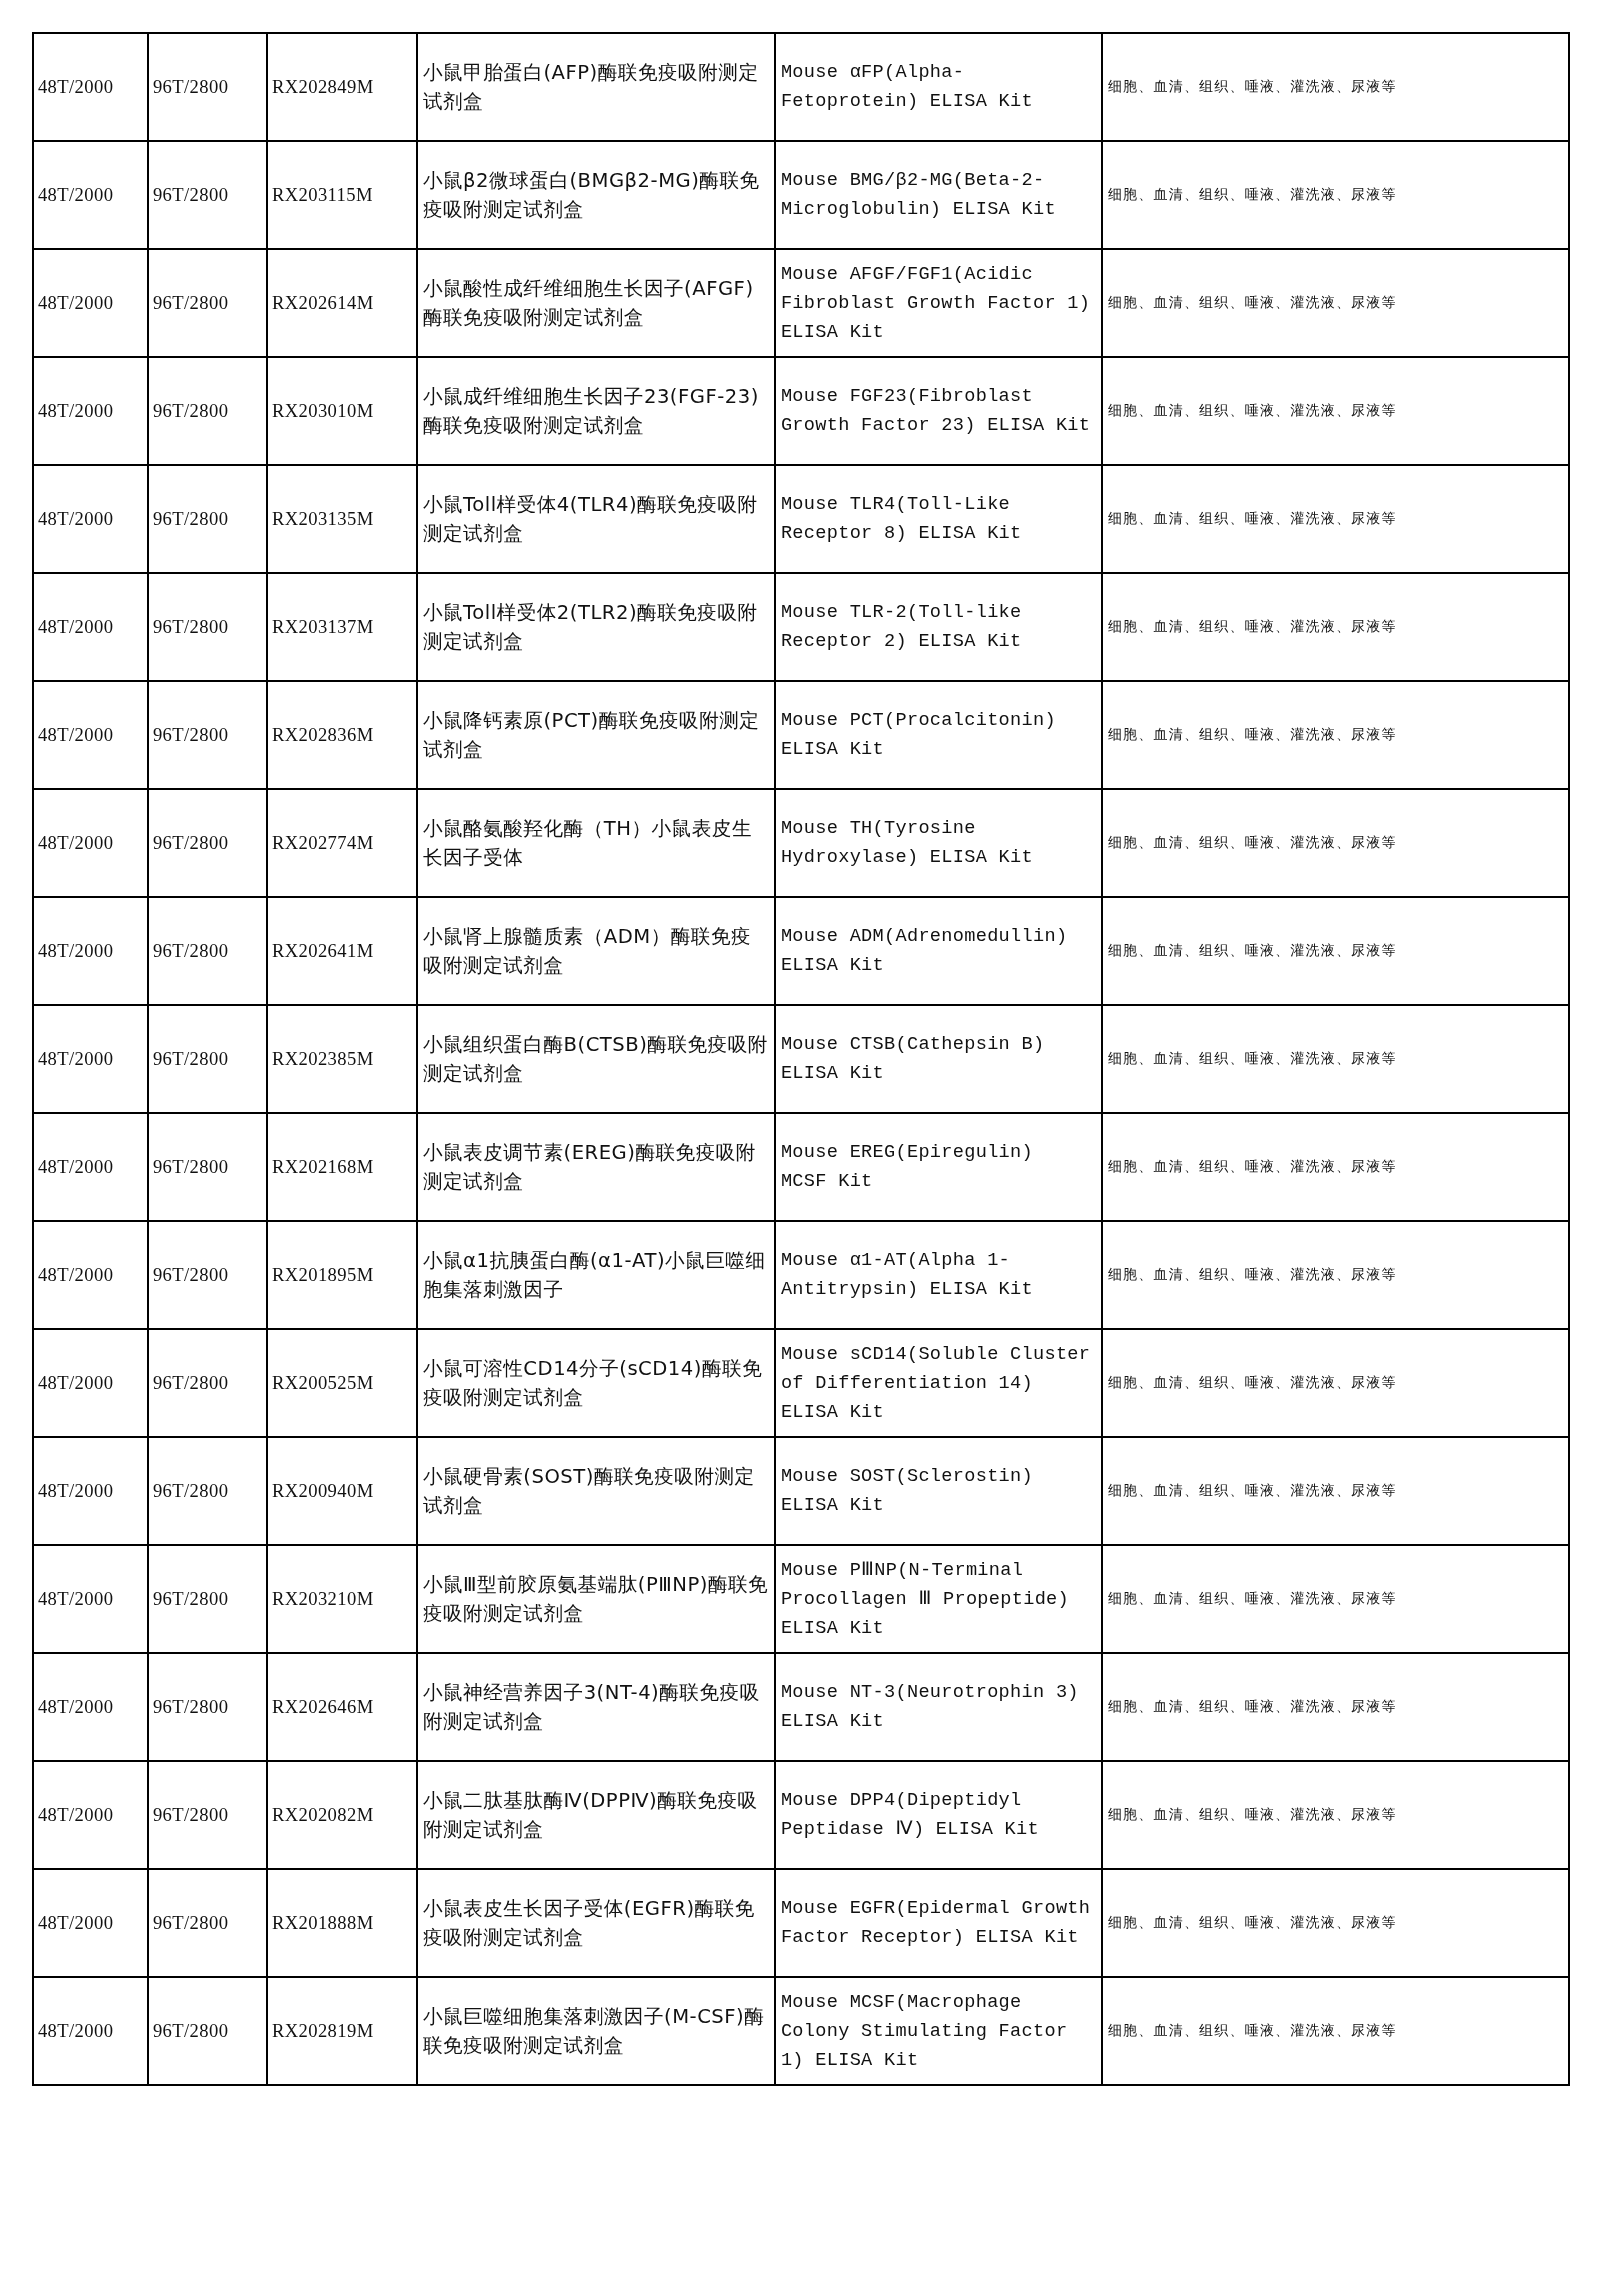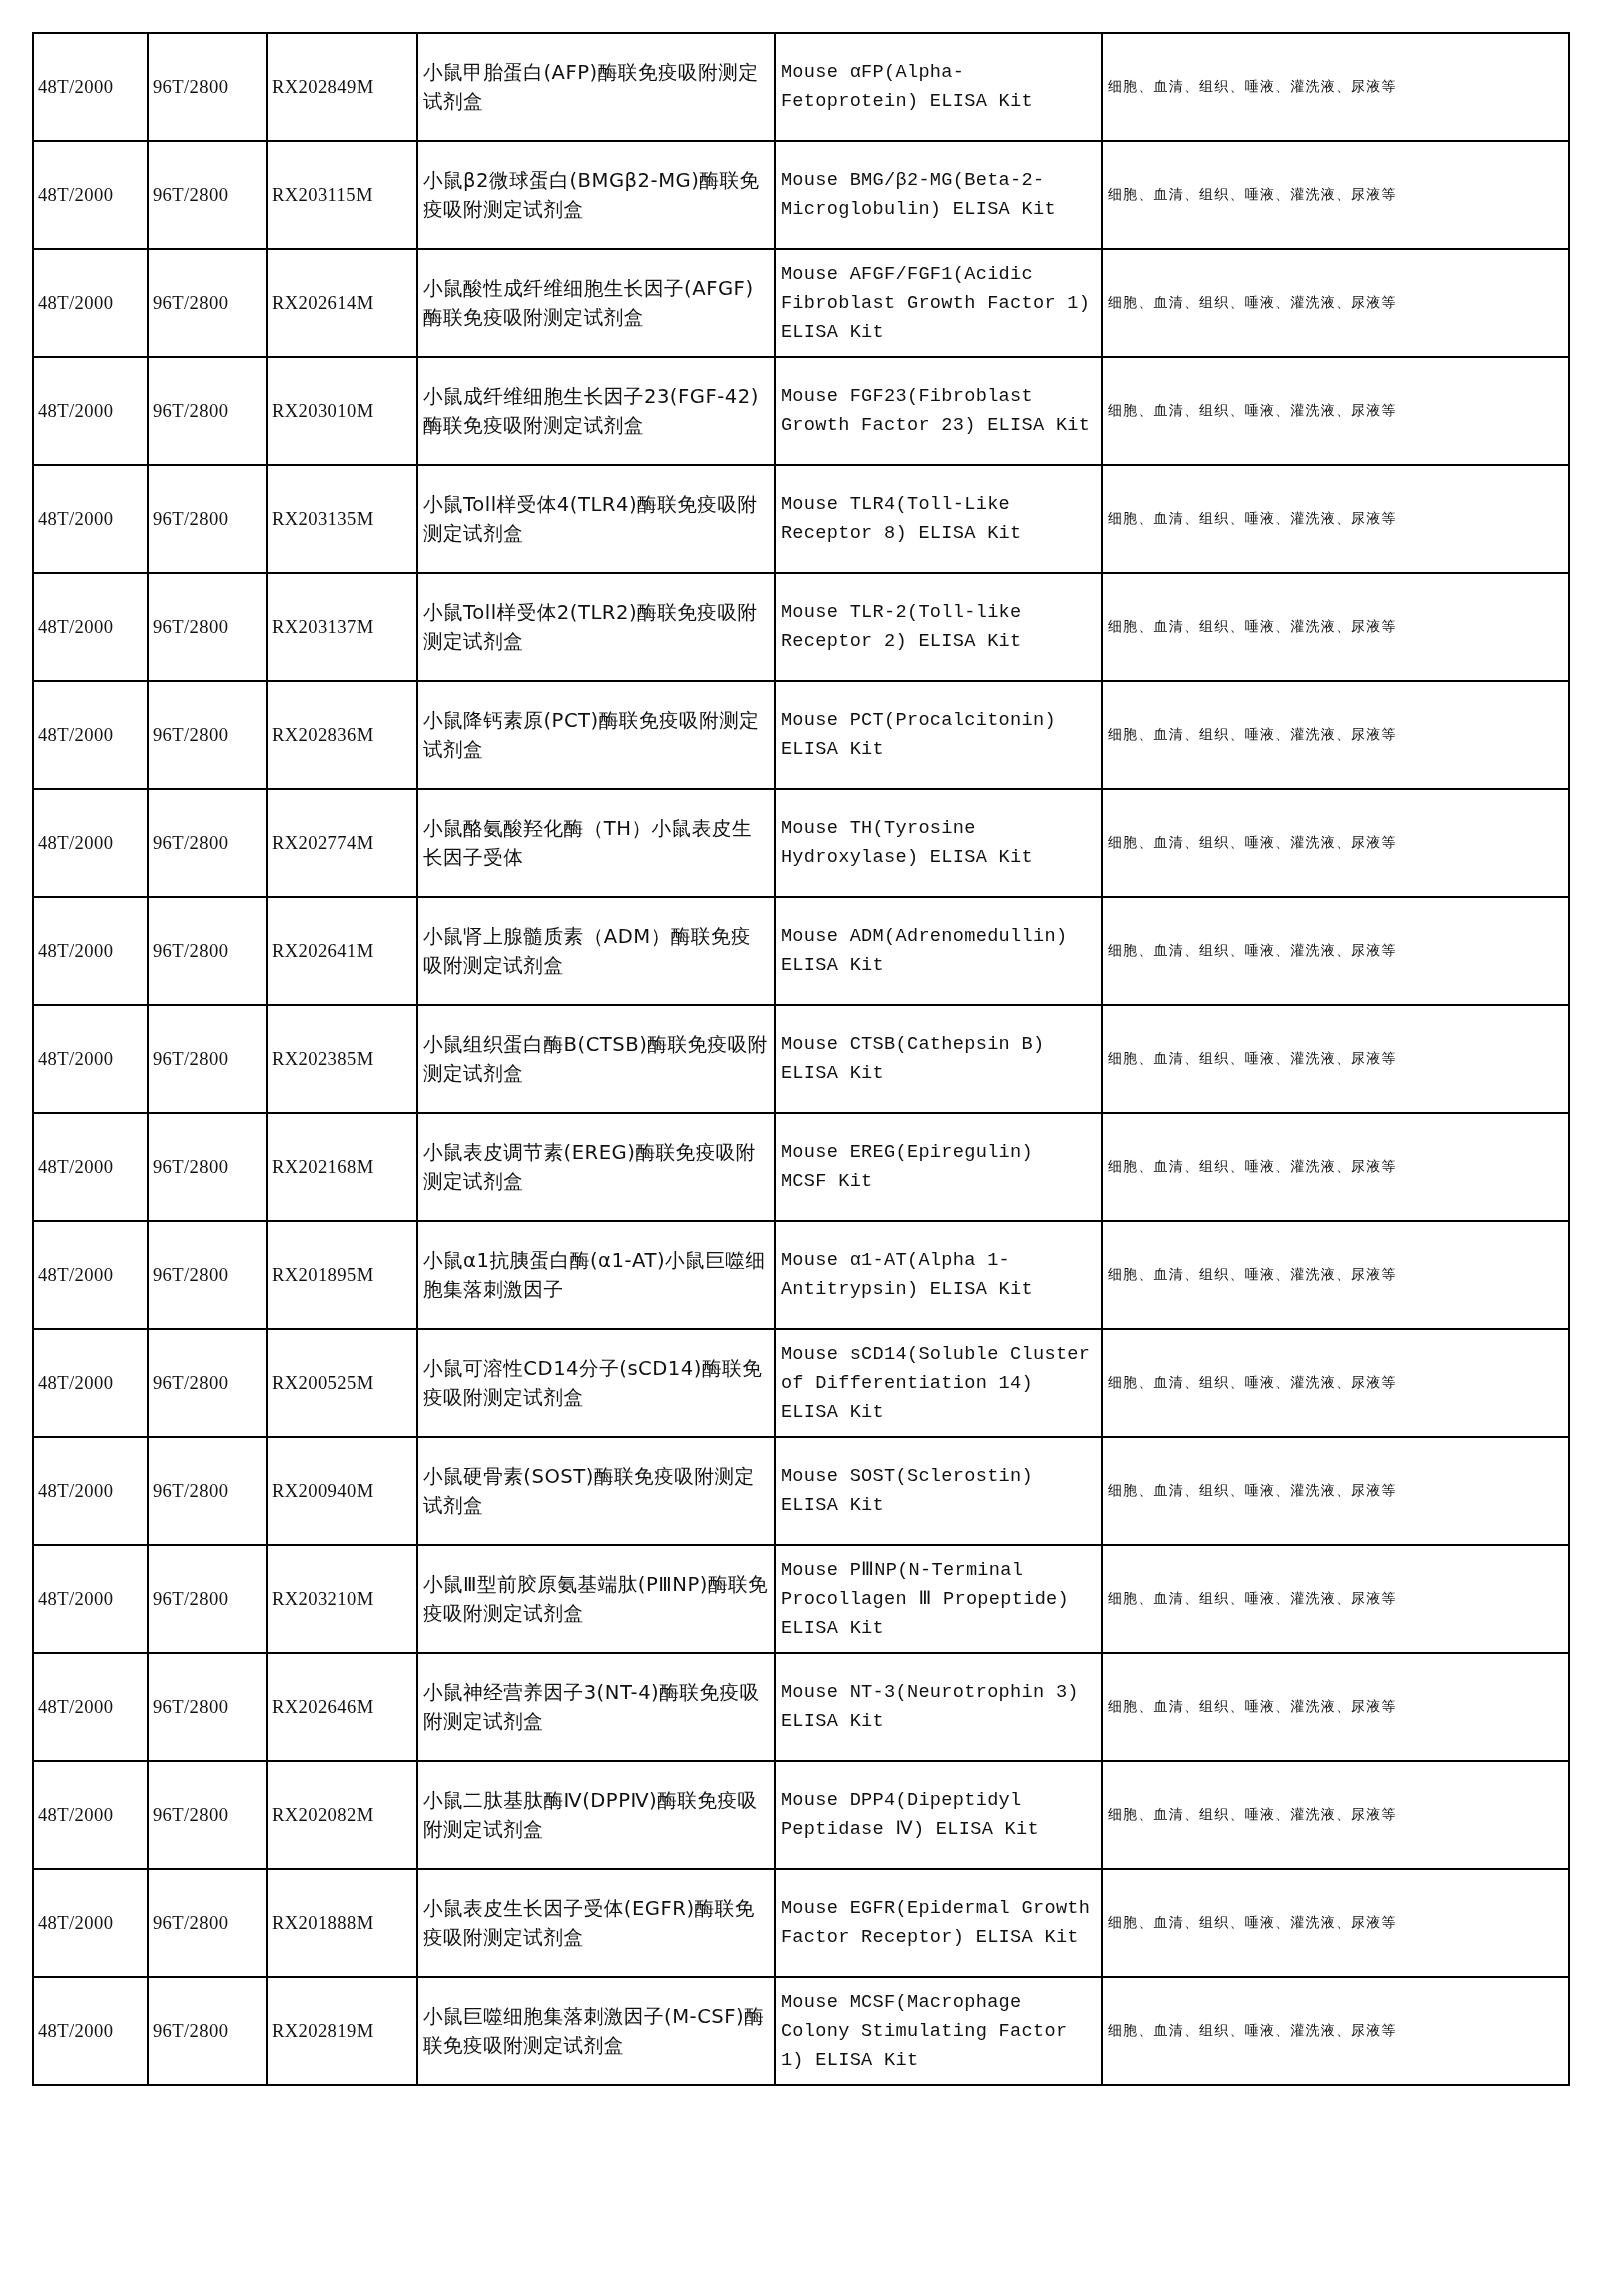--- a/index.html
+++ b/index.html
@@ -110,21 +110,21 @@
     <td class="c-en">Mouse AFGF/FGF1(Acidic
 Fibroblast Growth Factor 1)
 ELISA Kit</td>
     <td class="c-sample">细胞、血清、组织、唾液、灌洗液、尿液等</td>
   </tr>
 
   <tr>
     <td class="c-small">48T/2000</td>
     <td class="c-large">96T/2800</td>
     <td class="c-cat">RX203010M</td>
-    <td class="c-cn">小鼠成纤维细胞生长因子23(FGF-42)酶联免疫吸附测定试剂盒</td>
+    <td class="c-cn">小鼠成纤维细胞生长因子23(FGF-23)酶联免疫吸附测定试剂盒</td>
     <td class="c-en">Mouse FGF23(Fibroblast
 Growth Factor 23) ELISA Kit</td>
     <td class="c-sample">细胞、血清、组织、唾液、灌洗液、尿液等</td>
   </tr>
 
   <tr>
     <td class="c-small">48T/2000</td>
     <td class="c-large">96T/2800</td>
     <td class="c-cat">RX203135M</td>
     <td class="c-cn">小鼠Toll样受体4(TLR4)酶联免疫吸附测定试剂盒</td>

